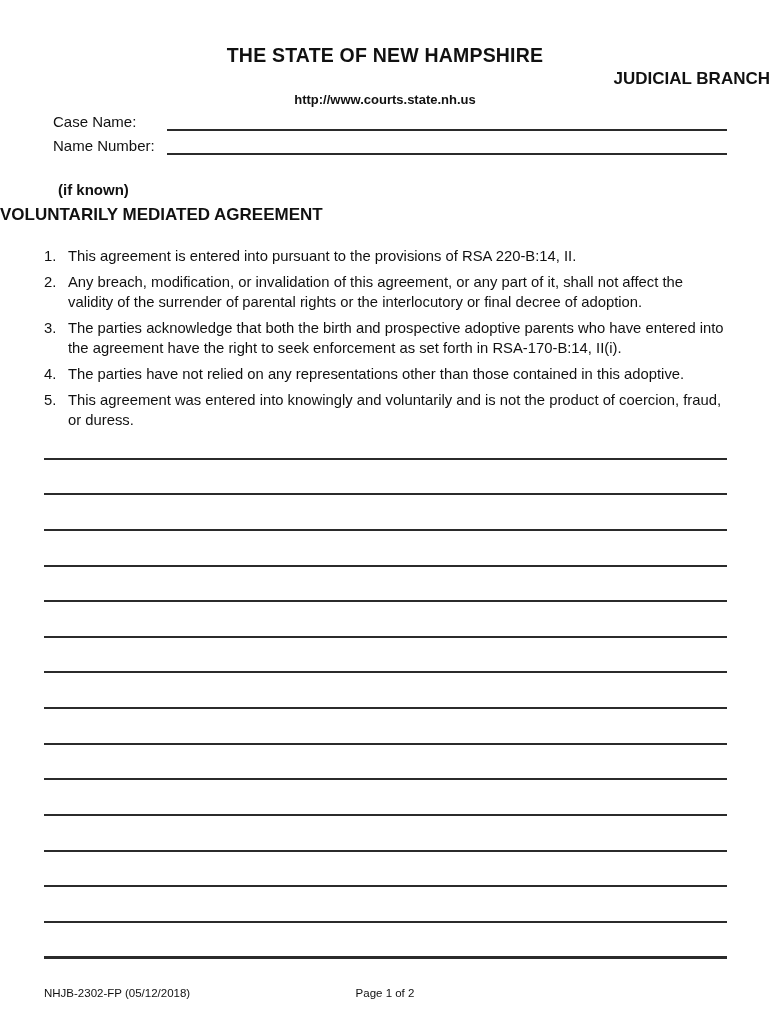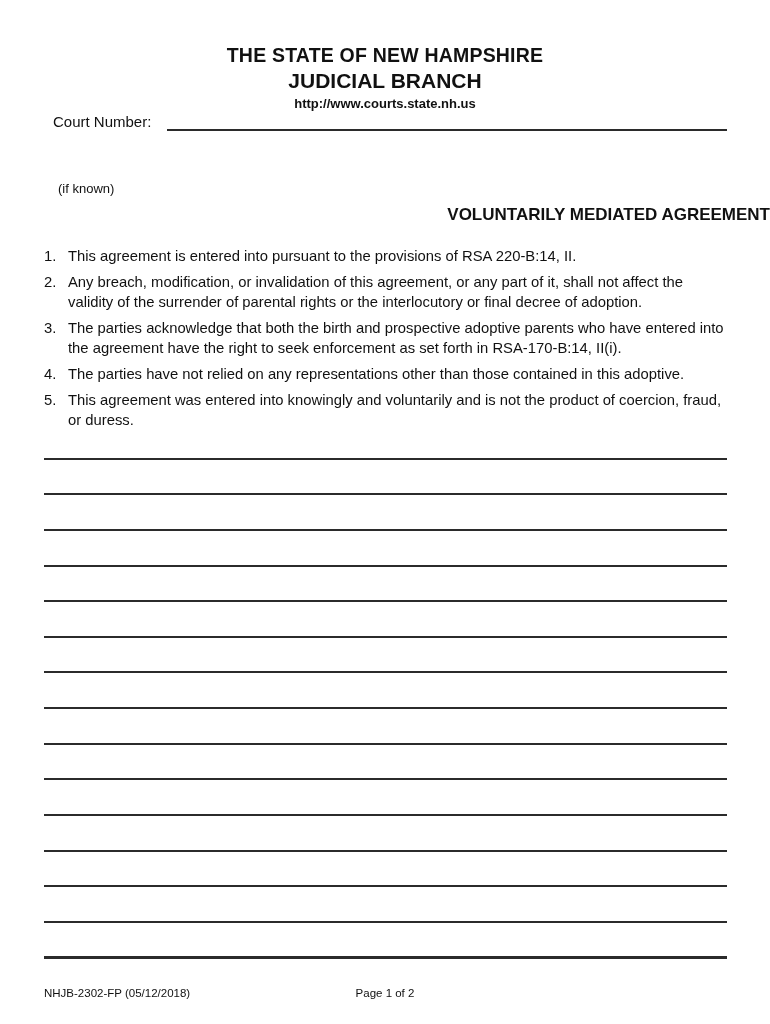--- a/index.html
+++ b/index.html
@@ -19,23 +19,24 @@
     position: absolute;
     top: 44px; left: 0; right: 0;
     text-align: center;
   }
   .header .title {
     font-size: 19.5px;
     font-weight: bold;
     letter-spacing: 0.2px;
   }
   .header .subtitle {
-    font-size: 21px;
+    font-size: 17px;
     font-weight: bold;
     margin-top: 2px;
+    text-align: right;
   }
   .header .url {
     font-size: 13px;
     font-weight: bold;
     margin-top: 3px;
   }
   
   .fields {
     position: absolute;
     top: 107px;
@@ -56,27 +57,28 @@
   }
   .field-line {
     flex: 1;
     height: 100%;
     border-bottom: 2px solid #2b2b2b;
   }
   .if-known {
     position: absolute;
     left: 14px;
     top: 74px;
-    font-size: 13px;
+    font-size: 15px;
+    font-weight: bold;
   }
   
   .form-title {
     position: absolute;
     top: 205px; left: 0; right: 0;
-    text-align: right;
+    text-align: left;
     font-size: 17px;
     font-weight: bold;
   }
   
   .agreement-list {
     position: absolute;
     top: 246px;
     left: 44px;
     width: 684px;
   }
@@ -119,21 +121,25 @@
 <div class="page">
 
   <div class="header">
     <div class="title">THE STATE OF NEW HAMPSHIRE</div>
     <div class="subtitle">JUDICIAL BRANCH</div>
     <div class="url">http://www.courts.state.nh.us</div>
   </div>
 
   <div class="fields">
     <div class="field-row">
-      <span class="field-label">Court Number:</span>
+      <span class="field-label">Case Name:</span>
+      <span class="field-line"></span>
+    </div>
+    <div class="field-row">
+      <span class="field-label">Name Number:</span>
       <span class="field-line"></span>
     </div>
     <div class="if-known">(if known)</div>
   </div>
 
   <div class="form-title">VOLUNTARILY MEDIATED AGREEMENT</div>
 
   <div class="agreement-list">
     <div class="item">
       <span class="num">1.</span>

